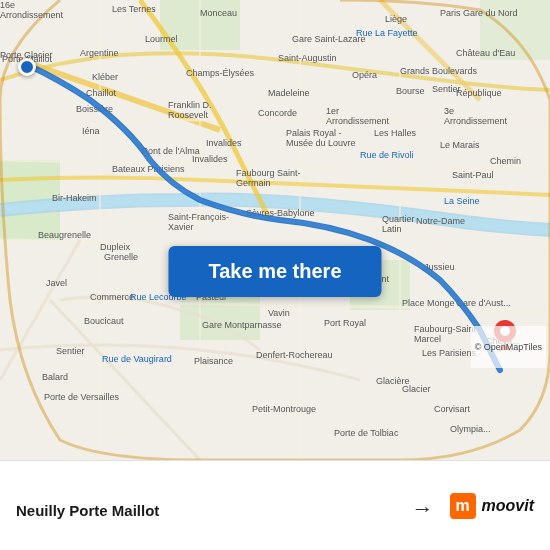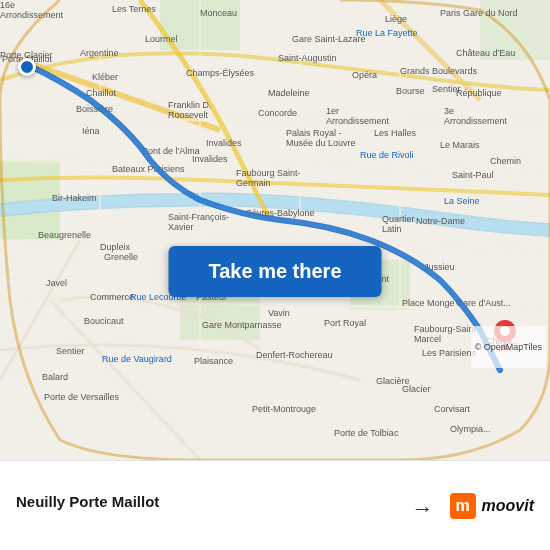--- a/index.html
+++ b/index.html
@@ -167,21 +167,21 @@
       position: absolute;
       font-size: 9px;
       color: #1565c0;
       white-space: nowrap;
       z-index: 15;
       font-family: Arial, sans-serif;
     }
 
     #info-bar-content {
       display: flex;
-      align-items: flex-start;
+      align-items: flex-end;
       width: 100%;
     }
 
     #moovit-logo-container {
       display: flex;
       align-items: center;
       gap: 2px;
     }
 
     .moovit-m {

